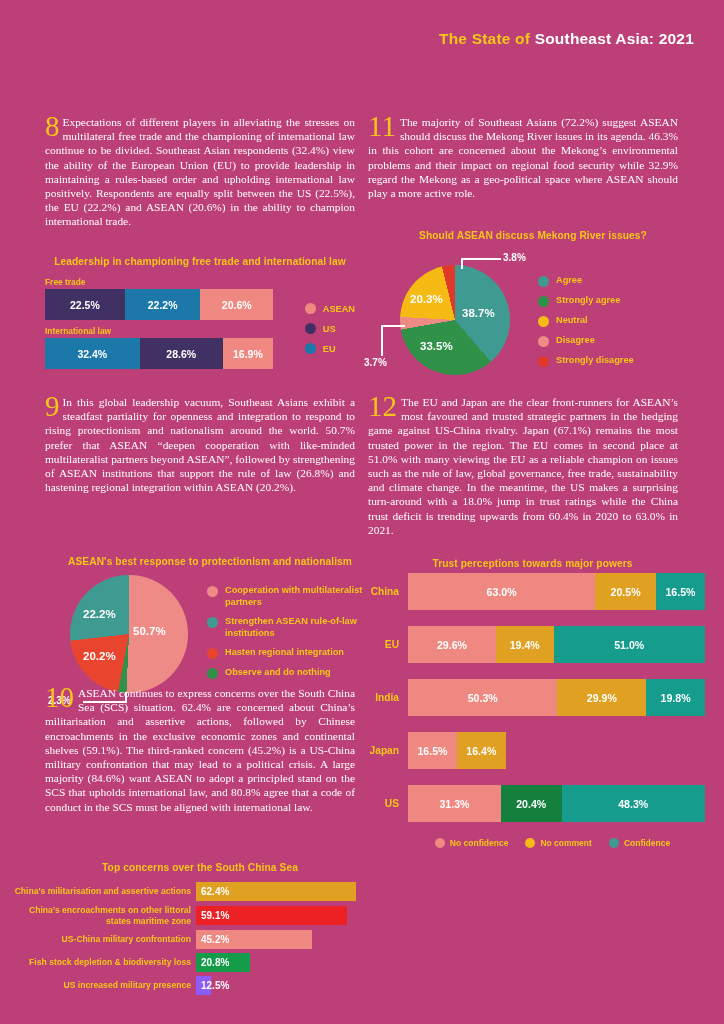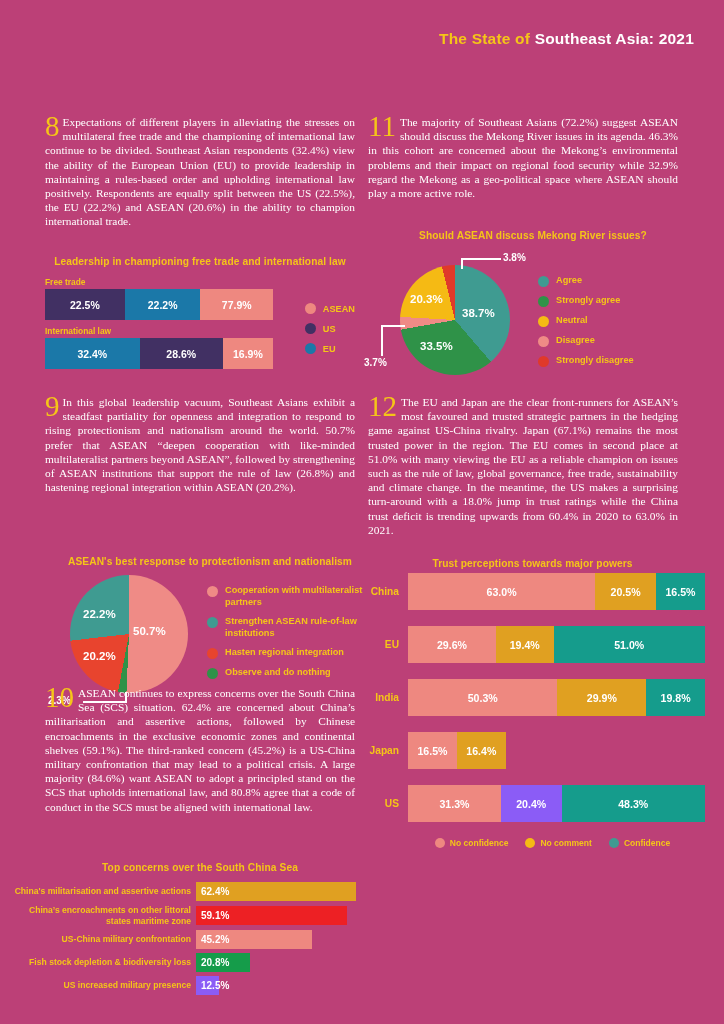--- a/index.html
+++ b/index.html
@@ -110,21 +110,21 @@
   </div>
 
   <div class="col col-left" style="top:256px;">
     <div class="chart-title" style="margin-bottom:10px; text-align:center;">Leadership in championing free trade and international law</div>
     <div style="position:relative;">
       <div style="width:228px;">
         <div class="sub-label">Free trade</div>
         <div class="lead-row">
           <div class="lead-seg" style="width:35.0%;background:#413063;">22.5%</div>
           <div class="lead-seg" style="width:33.2%;background:#1b78a8;">22.2%</div>
-          <div class="lead-seg" style="width:31.8%;background:#ee8880;">77.9%</div>
+          <div class="lead-seg" style="width:31.8%;background:#ee8880;">20.6%</div>
         </div>
         <div class="sub-label" style="margin-top:6px;">International law</div>
         <div class="lead-row">
           <div class="lead-seg" style="width:41.5%;background:#1b78a8;">32.4%</div>
           <div class="lead-seg" style="width:36.5%;background:#413063;">28.6%</div>
           <div class="lead-seg" style="width:22.0%;background:#ee8880;">16.9%</div>
         </div>
       </div>
       <div class="legend-vert">
         <div class="lg-item">
@@ -201,21 +201,21 @@
     <div class="scs-row">
       <div class="scs-label">US-China military confrontation</div>
       <div class="scs-bar" style="width:116px;background:#ee8880;">45.2%</div>
     </div>
     <div class="scs-row">
       <div class="scs-label">Fish stock depletion &amp; biodiversity loss</div>
       <div class="scs-bar" style="width:54px;background:#159c4a;">20.8%</div>
     </div>
     <div class="scs-row">
       <div class="scs-label">US increased military presence</div>
-      <div class="scs-bar" style="width:23px;background:#8b5cf6;">12.5%</div>
+      <div class="scs-bar" style="width:15px;background:#8b5cf6;">12.5%</div>
     </div>
   </div>
 
   <div class="col col-right" style="top:115px;">
     <p class="para"><span class="num wide">11</span><span>The majority of Southeast Asians (72.2%) suggest ASEAN should discuss the Mekong River issues in its agenda. 46.3% in this cohort are concerned about the Mekong’s environmental problems and their impact on regional food security while 32.9% regard the Mekong as a geo-political space where ASEAN should play a more active role.</span></p>
   </div>
 
   <div style="position:absolute; left:368px; top:230px; width:330px;">
     <div class="chart-title" style="margin-bottom:4px;">Should ASEAN discuss Mekong River issues?</div>
     <div style="position:relative; height:135px;">
@@ -299,21 +299,21 @@
       <div class="trust-bar">
         <div class="trust-seg" style="width:16.5%;background:#ee8880;">16.5%</div>
         <div class="trust-seg" style="width:16.4%;background:#e0a021;">16.4%</div>
       </div>
     </div>
 
     <div class="trust-row">
       <div class="trust-label">US</div>
       <div class="trust-bar">
         <div class="trust-seg" style="width:31.3%;background:#ee8880;">31.3%</div>
-        <div class="trust-seg" style="width:20.4%;background:#8b5cf6;">20.4%</div>
+        <div class="trust-seg" style="width:20.4%;background:#15803d;">20.4%</div>
         <div class="trust-seg" style="width:48.3%;background:#159c8c;">48.3%</div>
       </div>
     </div>
 
     <div class="legend-horz">
       <div class="lg-item">
         <span class="dot" style="background:#ee8880;"></span>
         <span class="lg-text">No confidence</span>
       </div>
       <div class="lg-item">

